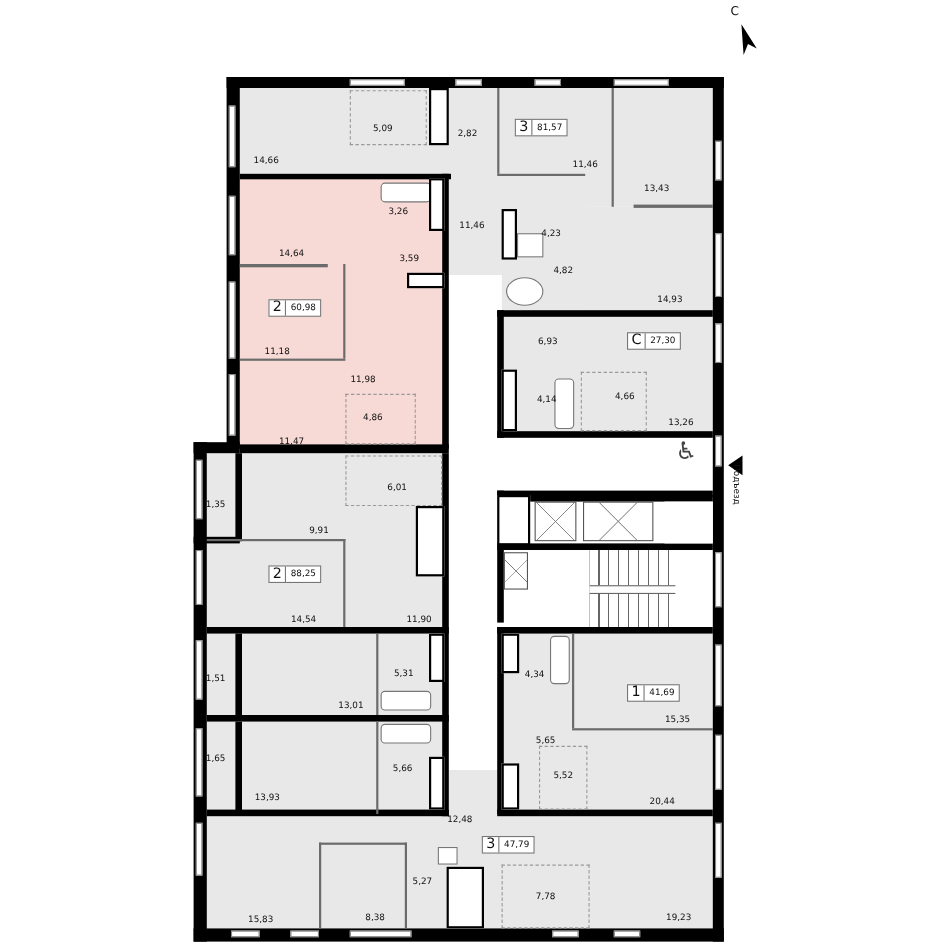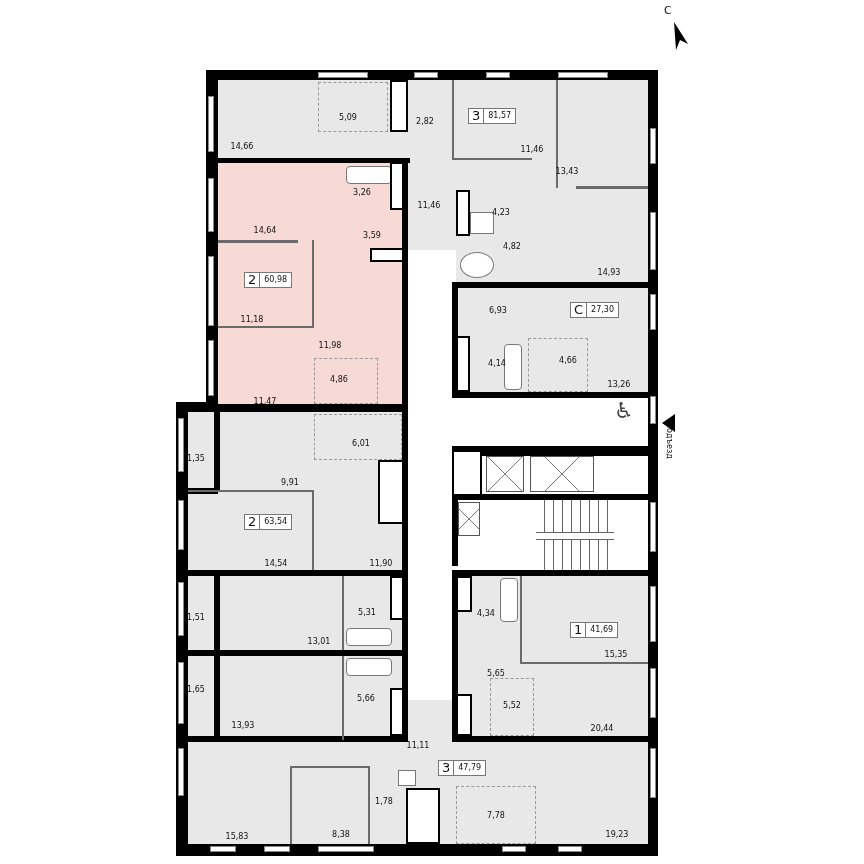--- a/index.html
+++ b/index.html
@@ -188,37 +188,37 @@
   <div class="apt" style="left:244px;top:272px">
     <span class="n">2</span>
     <span class="a">60,98</span>
   </div>
   <div class="apt" style="left:570px;top:302px">
     <span class="n">С</span>
     <span class="a">27,30</span>
   </div>
   <div class="apt" style="left:244px;top:514px">
     <span class="n">2</span>
-    <span class="a">63,54</span>
+    <span class="a">88,25</span>
   </div>
   <div class="apt" style="left:570px;top:622px">
     <span class="n">1</span>
     <span class="a">41,69</span>
   </div>
   <div class="apt" style="left:438px;top:760px">
     <span class="n">3</span>
     <span class="a">47,79</span>
   </div>
 
   <span class="lbl" style="left:242px;top:146px">14,66</span>
   <span class="lbl" style="left:348px;top:117px">5,09</span>
   <span class="lbl" style="left:425px;top:121px">2,82</span>
   <span class="lbl" style="left:532px;top:149px">11,46</span>
   <span class="lbl" style="left:429px;top:205px">11,46</span>
-  <span class="lbl" style="left:567px;top:171px">13,43</span>
+  <span class="lbl" style="left:597px;top:171px">13,43</span>
   <span class="lbl" style="left:501px;top:212px">4,23</span>
   <span class="lbl" style="left:512px;top:246px">4,82</span>
   <span class="lbl" style="left:609px;top:272px">14,93</span>
 
   <span class="lbl" style="left:362px;top:192px">3,26</span>
   <span class="lbl" style="left:265px;top:230px">14,64</span>
   <span class="lbl" style="left:372px;top:235px">3,59</span>
   <span class="lbl" style="left:252px;top:319px">11,18</span>
   <span class="lbl" style="left:330px;top:345px">11,98</span>
   <span class="lbl" style="left:339px;top:379px">4,86</span>
@@ -241,20 +241,20 @@
   <span class="lbl" style="left:196px;top:689px">1,65</span>
   <span class="lbl" style="left:243px;top:725px">13,93</span>
   <span class="lbl" style="left:366px;top:698px">5,66</span>
 
   <span class="lbl" style="left:486px;top:613px">4,34</span>
   <span class="lbl" style="left:616px;top:654px">15,35</span>
   <span class="lbl" style="left:496px;top:673px">5,65</span>
   <span class="lbl" style="left:512px;top:705px">5,52</span>
   <span class="lbl" style="left:602px;top:728px">20,44</span>
 
-  <span class="lbl" style="left:418px;top:745px">11,11</span>
-  <span class="lbl" style="left:384px;top:801px">1,78</span>
+  <span class="lbl" style="left:418px;top:745px">12,48</span>
+  <span class="lbl" style="left:384px;top:801px">5,27</span>
   <span class="lbl" style="left:496px;top:815px">7,78</span>
   <span class="lbl" style="left:237px;top:836px">15,83</span>
   <span class="lbl" style="left:341px;top:834px">8,38</span>
   <span class="lbl" style="left:617px;top:834px">19,23</span>
 
 </div>
 
 </body></html>

